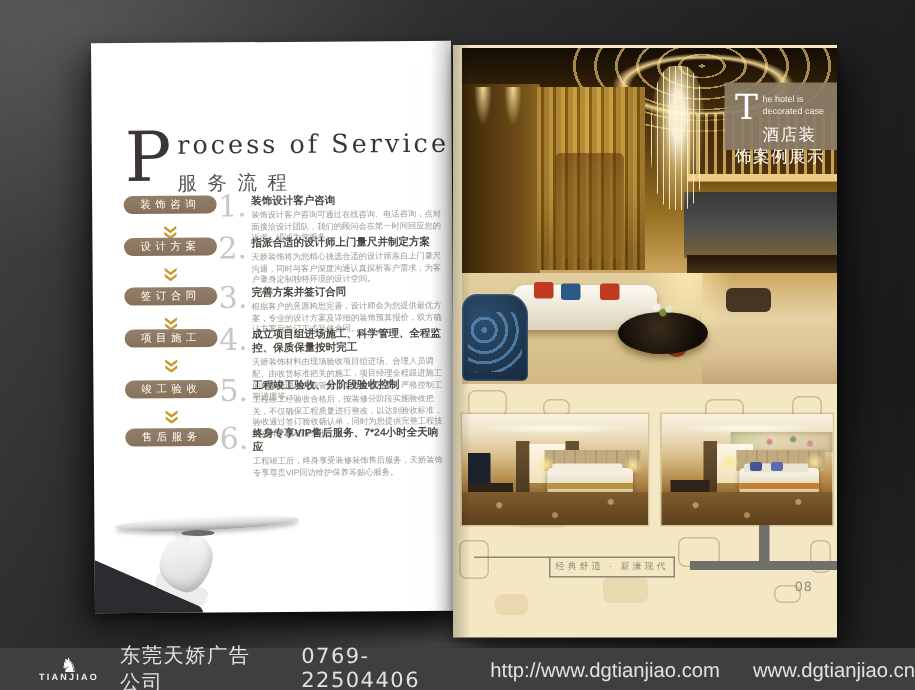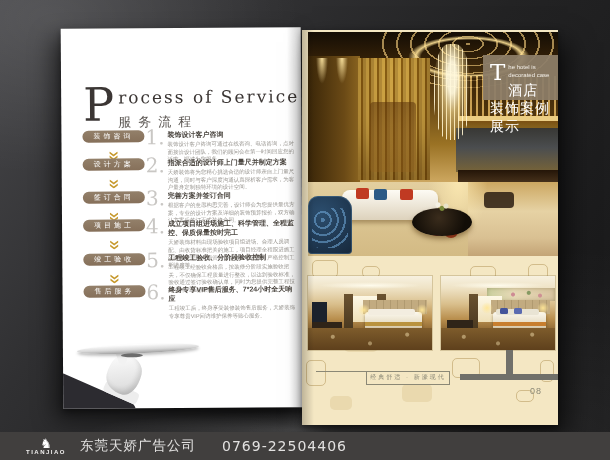--- a/index.html
+++ b/index.html
@@ -136,21 +136,21 @@
                radial-gradient(circle at 70% 50%, #e8e2c8 0 2px, transparent 3px),
                radial-gradient(circle at 50% 70%, #7a8a3a 0 2px, transparent 3px); }
   .far-seat { left:176px; top:160px; width:30px; height:16px; border-radius:4px; background:#2a1c10; opacity:.85; }
 
   .header-box {
     position:absolute; left:181px; top:25px; width:75px; height:45px; z-index:10;
     background:rgba(140,125,104,.94); color:#fff; padding:6px 6px 4px 7px;
   }
   .hb-initial { float:left; font-family:"DejaVu Serif", serif; font-size:23px; line-height:22px; margin-right:3px; }
   .hb-line1 { font-size:6px; line-height:1.25; padding-top:3px; color:#f3efe8; }
-  .hb-line2 { font-size:14px; letter-spacing:1px; margin-top:3px; color:#ffffff; }
+  .hb-line2 { font-size:11px; letter-spacing:1px; margin-top:3px; color:#ffffff; }
 
   .photo-bed { position:absolute; top:246px; height:74px; overflow:hidden; box-shadow:0 0 0 1px rgba(120,95,40,.25); }
   .bed1 { left:6px; width:124px; }
   .bed2 { left:139px; width:114px; }
   .bed-base { position:absolute; inset:0;
     background:linear-gradient(180deg,#f7f1e0 0%, #efe3c6 16%, #d9bf8c 38%, #b98f4e 58%, #86602e 76%, #64441e 100%); }
   .bed-cove { position:absolute; left:8%; top:6px; width:84%; height:7px; border-radius:50%;
     background:radial-gradient(ellipse, rgba(255,252,238,.95), transparent 70%); }
   .mural-band { position:absolute; left:40%; top:12px; width:60%; height:13px;
     background:linear-gradient(90deg,#c9cf9e, #e7d9b6 40%, #d8c4a0);
@@ -405,13 +405,15 @@
   <div class="page-num">08</div>
 </div>
 
 <div class="bottom-bar">
   <div class="logo">
     <span class="logo-horse">♞</span>
     <span class="logo-text">TIANJIAO</span>
   </div>
   <span class="bar-company">东莞天娇广告公司</span>
   <span class="bar-phone">0769-22504406</span>
+  <span class="bar-url1">http://www.dgtianjiao.com</span>
+  <span class="bar-url2">www.dgtianjiao.cn</span>
 </div>
 
 </body></html>

